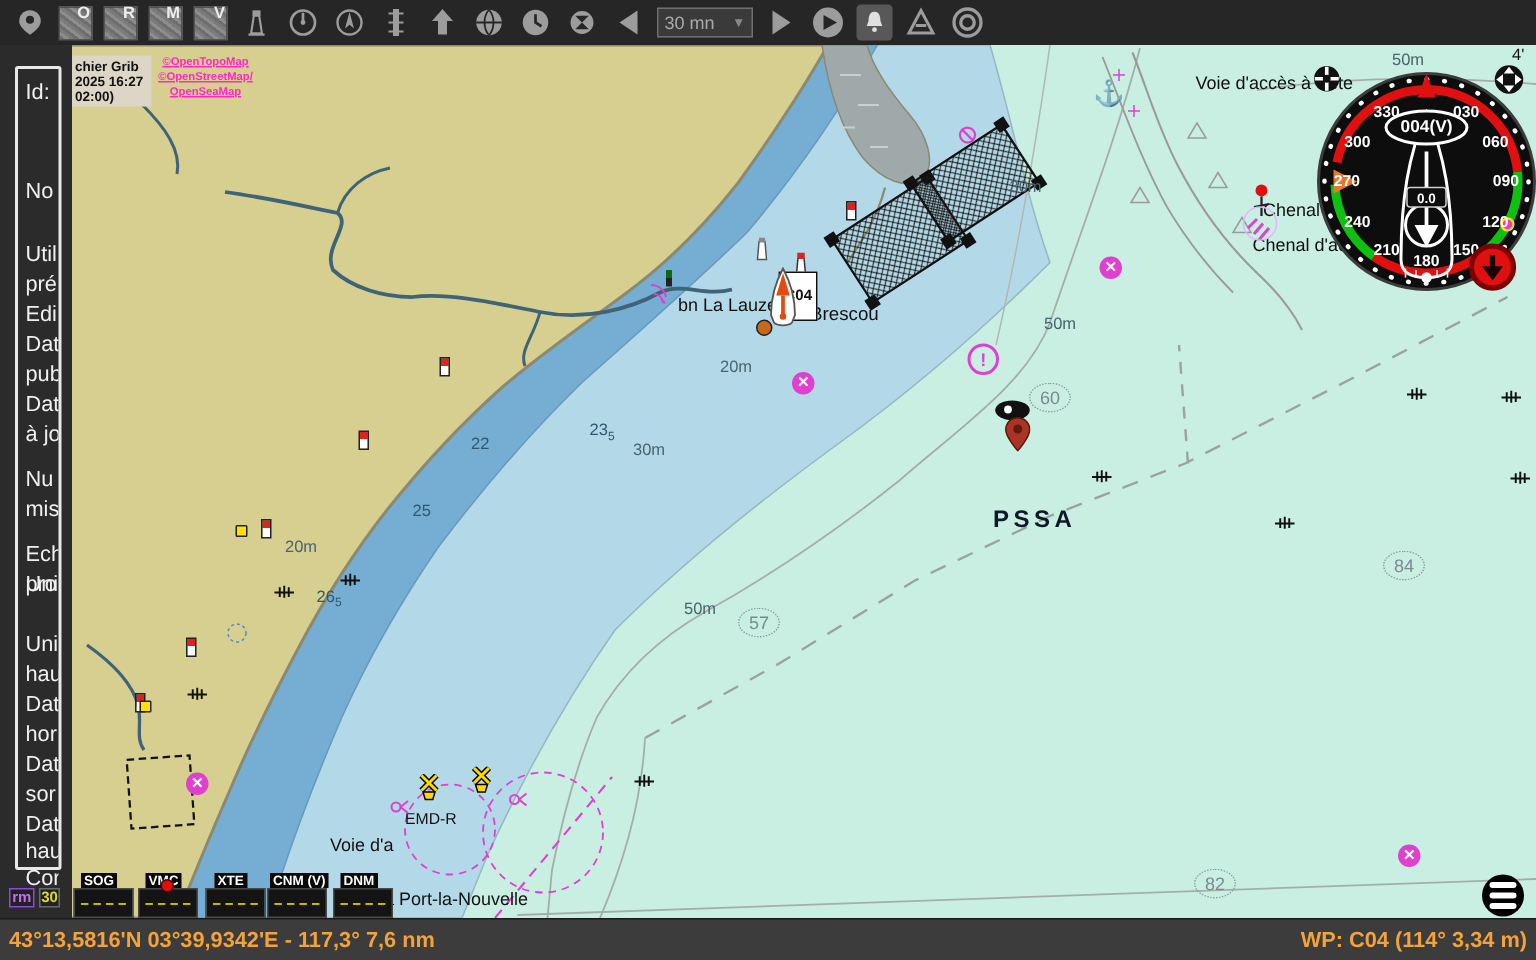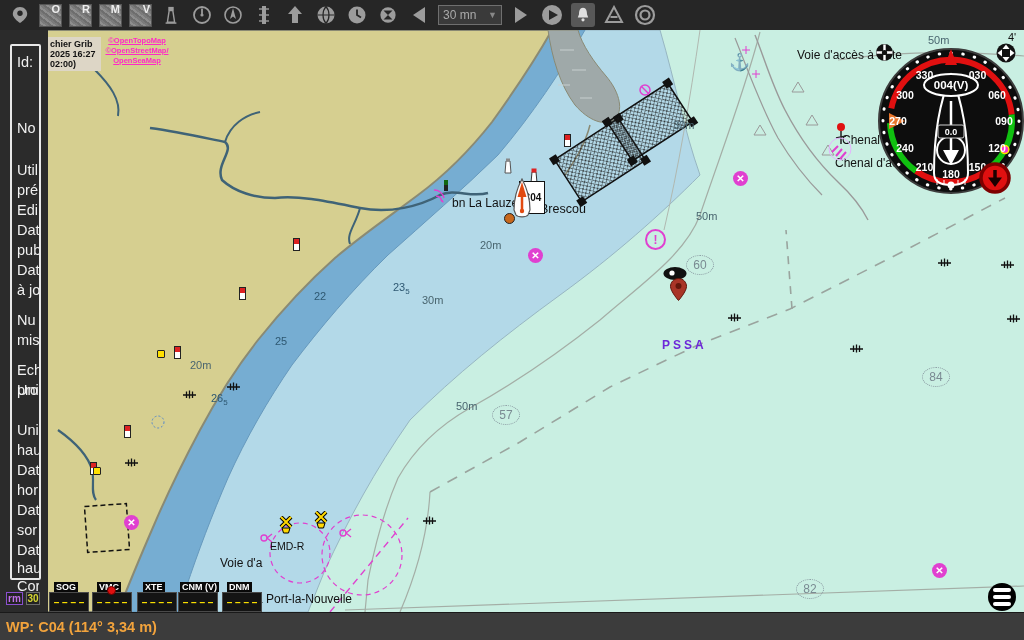--- a/index.html
+++ b/index.html
@@ -23,21 +23,21 @@
   .mlabel{position:absolute;color:#111;font-size:12px;white-space:nowrap;z-index:5;}
   .clabel{position:absolute;color:#49656f;font-size:11px;white-space:nowrap;z-index:4;}
   .sounding{position:absolute;color:#2e5872;font-size:11px;z-index:4;}
   .sounding sub{font-size:8px;}
   .dcircle{position:absolute;width:26px;height:18px;border:1.5px dotted #8a9aa2;border-radius:50%;
            display:flex;align-items:center;justify-content:center;color:#7a8a92;font-size:12px;z-index:4;}
   .xmark{position:absolute;width:15px;height:15px;border-radius:50%;background:#e040d0;color:#fff;
          font-size:10px;font-weight:bold;display:flex;align-items:center;justify-content:center;z-index:6;line-height:1;}
   .beacon{position:absolute;width:5px;height:11px;background:linear-gradient(#d22 0 45%,#fff 45% 100%);
           border:1px solid #222;z-index:5;}
-  .pssa{position:absolute;color:#6d28d9;font-size:12px;letter-spacing:3px;font-weight:600;z-index:5;}
+  .pssa{position:absolute;color:#0f172a;font-size:16px;letter-spacing:3px;font-weight:600;z-index:5;}
   #c04-label{position:absolute;background:#fff;border:1px solid #111;color:#111;font-size:10px;
              font-weight:bold;padding:10px 3px;z-index:7;}
   #warning-circle{position:absolute;width:17px;height:17px;border:2.5px solid #e040d0;border-radius:50%;
                   color:#e040d0;font-weight:bold;font-size:12px;display:flex;align-items:center;justify-content:center;z-index:6;}
   
   #grib-box{position:absolute;left:48px;top:7px;width:49px;background:#ddd6c6;color:#111;
             font-size:9px;font-weight:bold;line-height:10px;padding:2px 2px;z-index:8;white-space:nowrap;overflow:hidden;}
   #attribution{position:absolute;left:98px;top:6px;width:78px;text-align:center;color:#ff28c8;
                font-size:7.5px;font-weight:bold;line-height:10px;text-decoration:underline;z-index:8;}
   
@@ -501,14 +501,15 @@
   <span class="dline" style="top:472px;">Dat</span>
   <span class="dline" style="top:492px;">sor</span>
   <span class="dline" style="top:512px;">Dat</span>
   <span class="dline" style="top:530px;">hau</span>
   <span class="dline" style="top:548px;">Cor</span>
   <div class="minibtn" style="left:6px;top:562px;width:17px;height:13px;border:1.5px solid #8a4fd0;color:#c070e8;">rm</div>
   <div class="minibtn" style="left:26px;top:562px;width:14px;height:13px;border:1.5px solid #6a6a6a;color:#d8d832;">30</div>
 </div>
 
 <div id="statusbar">
+  <span>43°13,5816'N 03°39,9342'E - 117,3° 7,6 nm</span>
   <span>WP: C04 (114° 3,34 m)</span>
 </div>
 
 </body></html>

